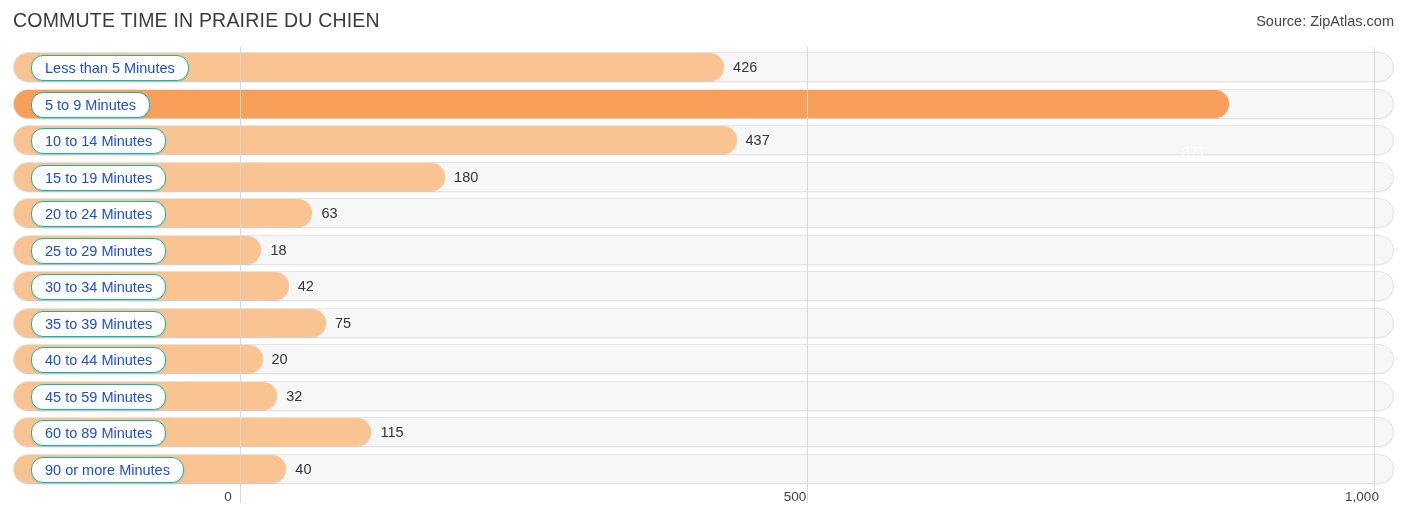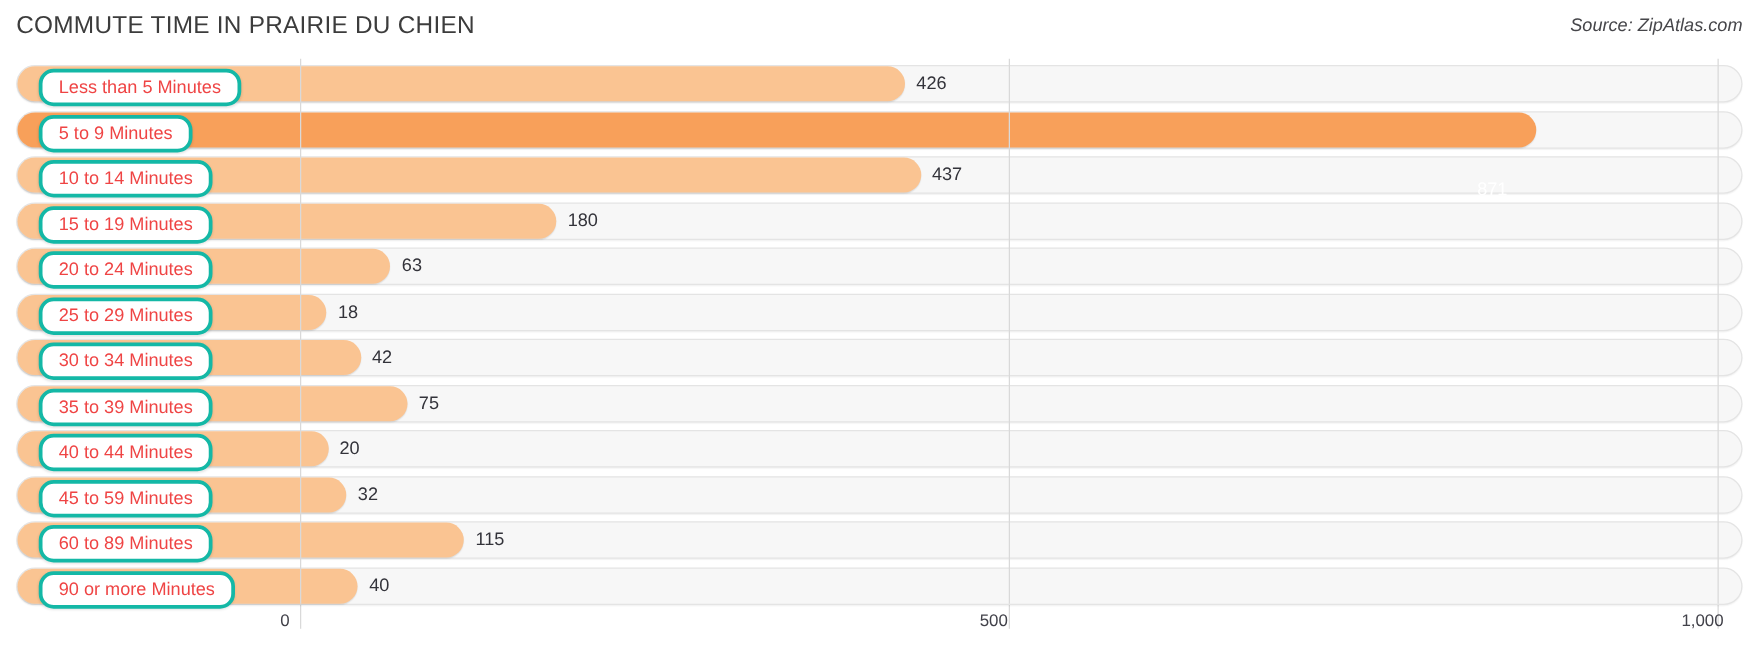--- a/index.html
+++ b/index.html
@@ -39,21 +39,20 @@
     letter-spacing: 0.2px;
     color: #3c3c3c;
     font-weight: 400;
     white-space: nowrap;
   }
   .chart-source {
     position: absolute;
     right: 12px;
     top: 13px;
     font-size: 14.5px;
-    font-style: italic;
     color: #46464a;
     white-space: nowrap;
   }
 
   
   .plot {
     position: absolute;
     left: 0;
     top: 47px;
     width: 1406px;
@@ -117,24 +116,24 @@
 
   
   .label-pill {
     position: absolute;
     left: 18px;
     top: 3px;
     height: 24px;
     line-height: 24px;
     padding: 0 13px;
     background: #ffffff;
-    border: 3px solid #14b8a6;
+    border: 1px solid #14b8a6;
     border-radius: 12px;
     font-size: 14.5px;
-    color: #ef4444;
+    color: #1d4ed8;
     white-space: nowrap;
     box-shadow: 0 1px 2px rgba(0,0,0,0.10);
     z-index: 3;
   }
 
   
   .value-out {
     position: absolute;
     top: 0;
     height: 30px;

